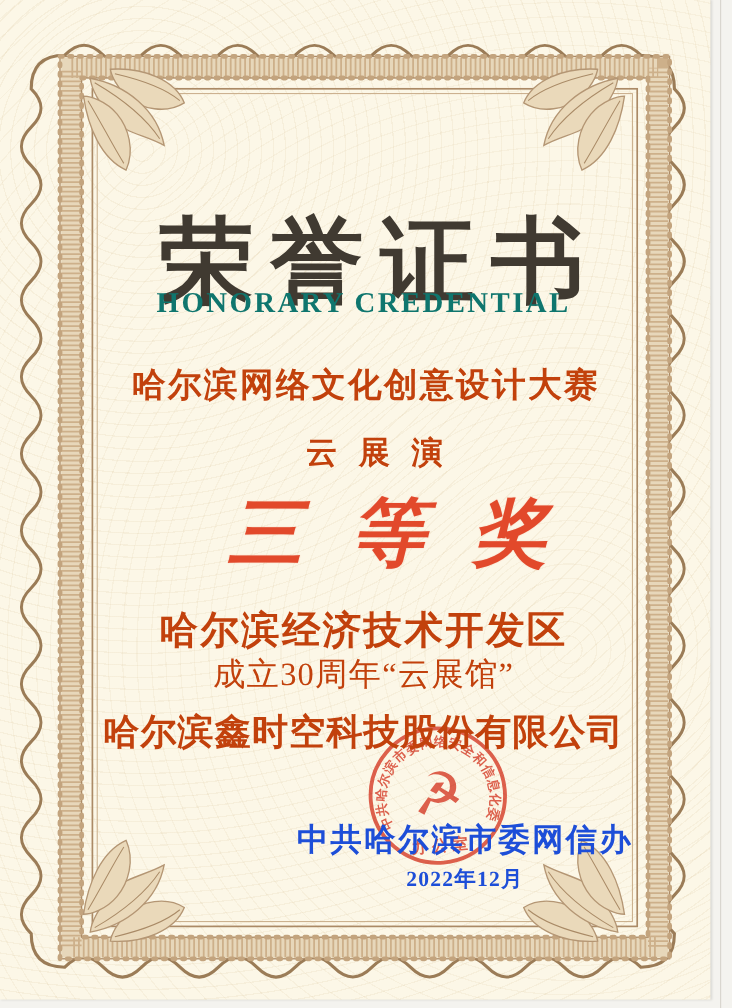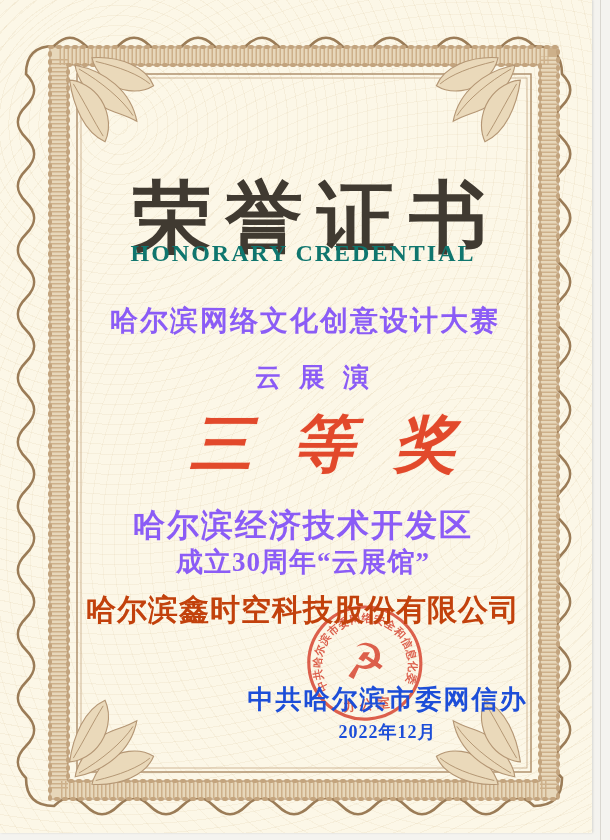--- a/index.html
+++ b/index.html
@@ -19,33 +19,33 @@
   }
   .scan-edge-v{position:absolute;left:600px;top:0;width:1px;height:840px;background:#d9d6cf;}
   .frame-svg{position:absolute;left:0;top:0;}
   .leaf{position:absolute;width:112px;height:112px;}
   .leaf.tl{left:64px;top:54px;}
   .leaf.tr{left:414px;top:54px;transform:scaleX(-1);}
   .leaf.bl{left:64px;top:676px;transform:scaleY(-1);}
   .leaf.br{left:414px;top:676px;transform:scale(-1,-1);}
   .line{
     position:absolute;left:8px;width:590px;text-align:center;
-    color:#8b5cf6;white-space:nowrap;
+    color:#c2410c;white-space:nowrap;
   }
   .title-cn{top:166px;font-size:78px;font-weight:700;letter-spacing:14px;padding-left:14px;color:#403a31;}
   .title-en{top:240px;font-size:24px;font-weight:600;letter-spacing:2px;color:#0f766e;}
   .comp1{top:302px;font-size:28px;font-weight:600;letter-spacing:2px;padding-left:2px;}
   .comp2{top:360px;font-size:26px;font-weight:600;letter-spacing:18px;padding-left:18px;}
   .award{
     top:402px;font-size:62px;font-weight:700;font-style:italic;
     letter-spacing:40px;padding-left:40px;color:#e2492b;
     text-shadow:0 0 1px rgba(226,73,43,.4);
   }
   .work1{top:504px;font-size:32px;font-weight:600;letter-spacing:2px;}
-  .work2{top:544px;font-size:27px;font-weight:700;letter-spacing:1px;}
+  .work2{top:544px;font-size:27px;font-weight:400;letter-spacing:1px;}
   .recipient{top:590px;font-size:30px;font-weight:700;letter-spacing:1px;color:#c2410c;}
   .sig{position:absolute;left:170px;width:435px;text-align:center;color:#1d4ed8;white-space:nowrap;}
   .issuer{top:682px;font-size:26px;font-weight:600;letter-spacing:2px;}
   .date{top:720px;font-size:18px;font-weight:600;letter-spacing:1px;}
   .seal{
     position:absolute;left:292px;top:592px;width:146px;height:146px;
     opacity:.82;mix-blend-mode:multiply;transform:rotate(-5deg);
   }
 </style>
 </head>

